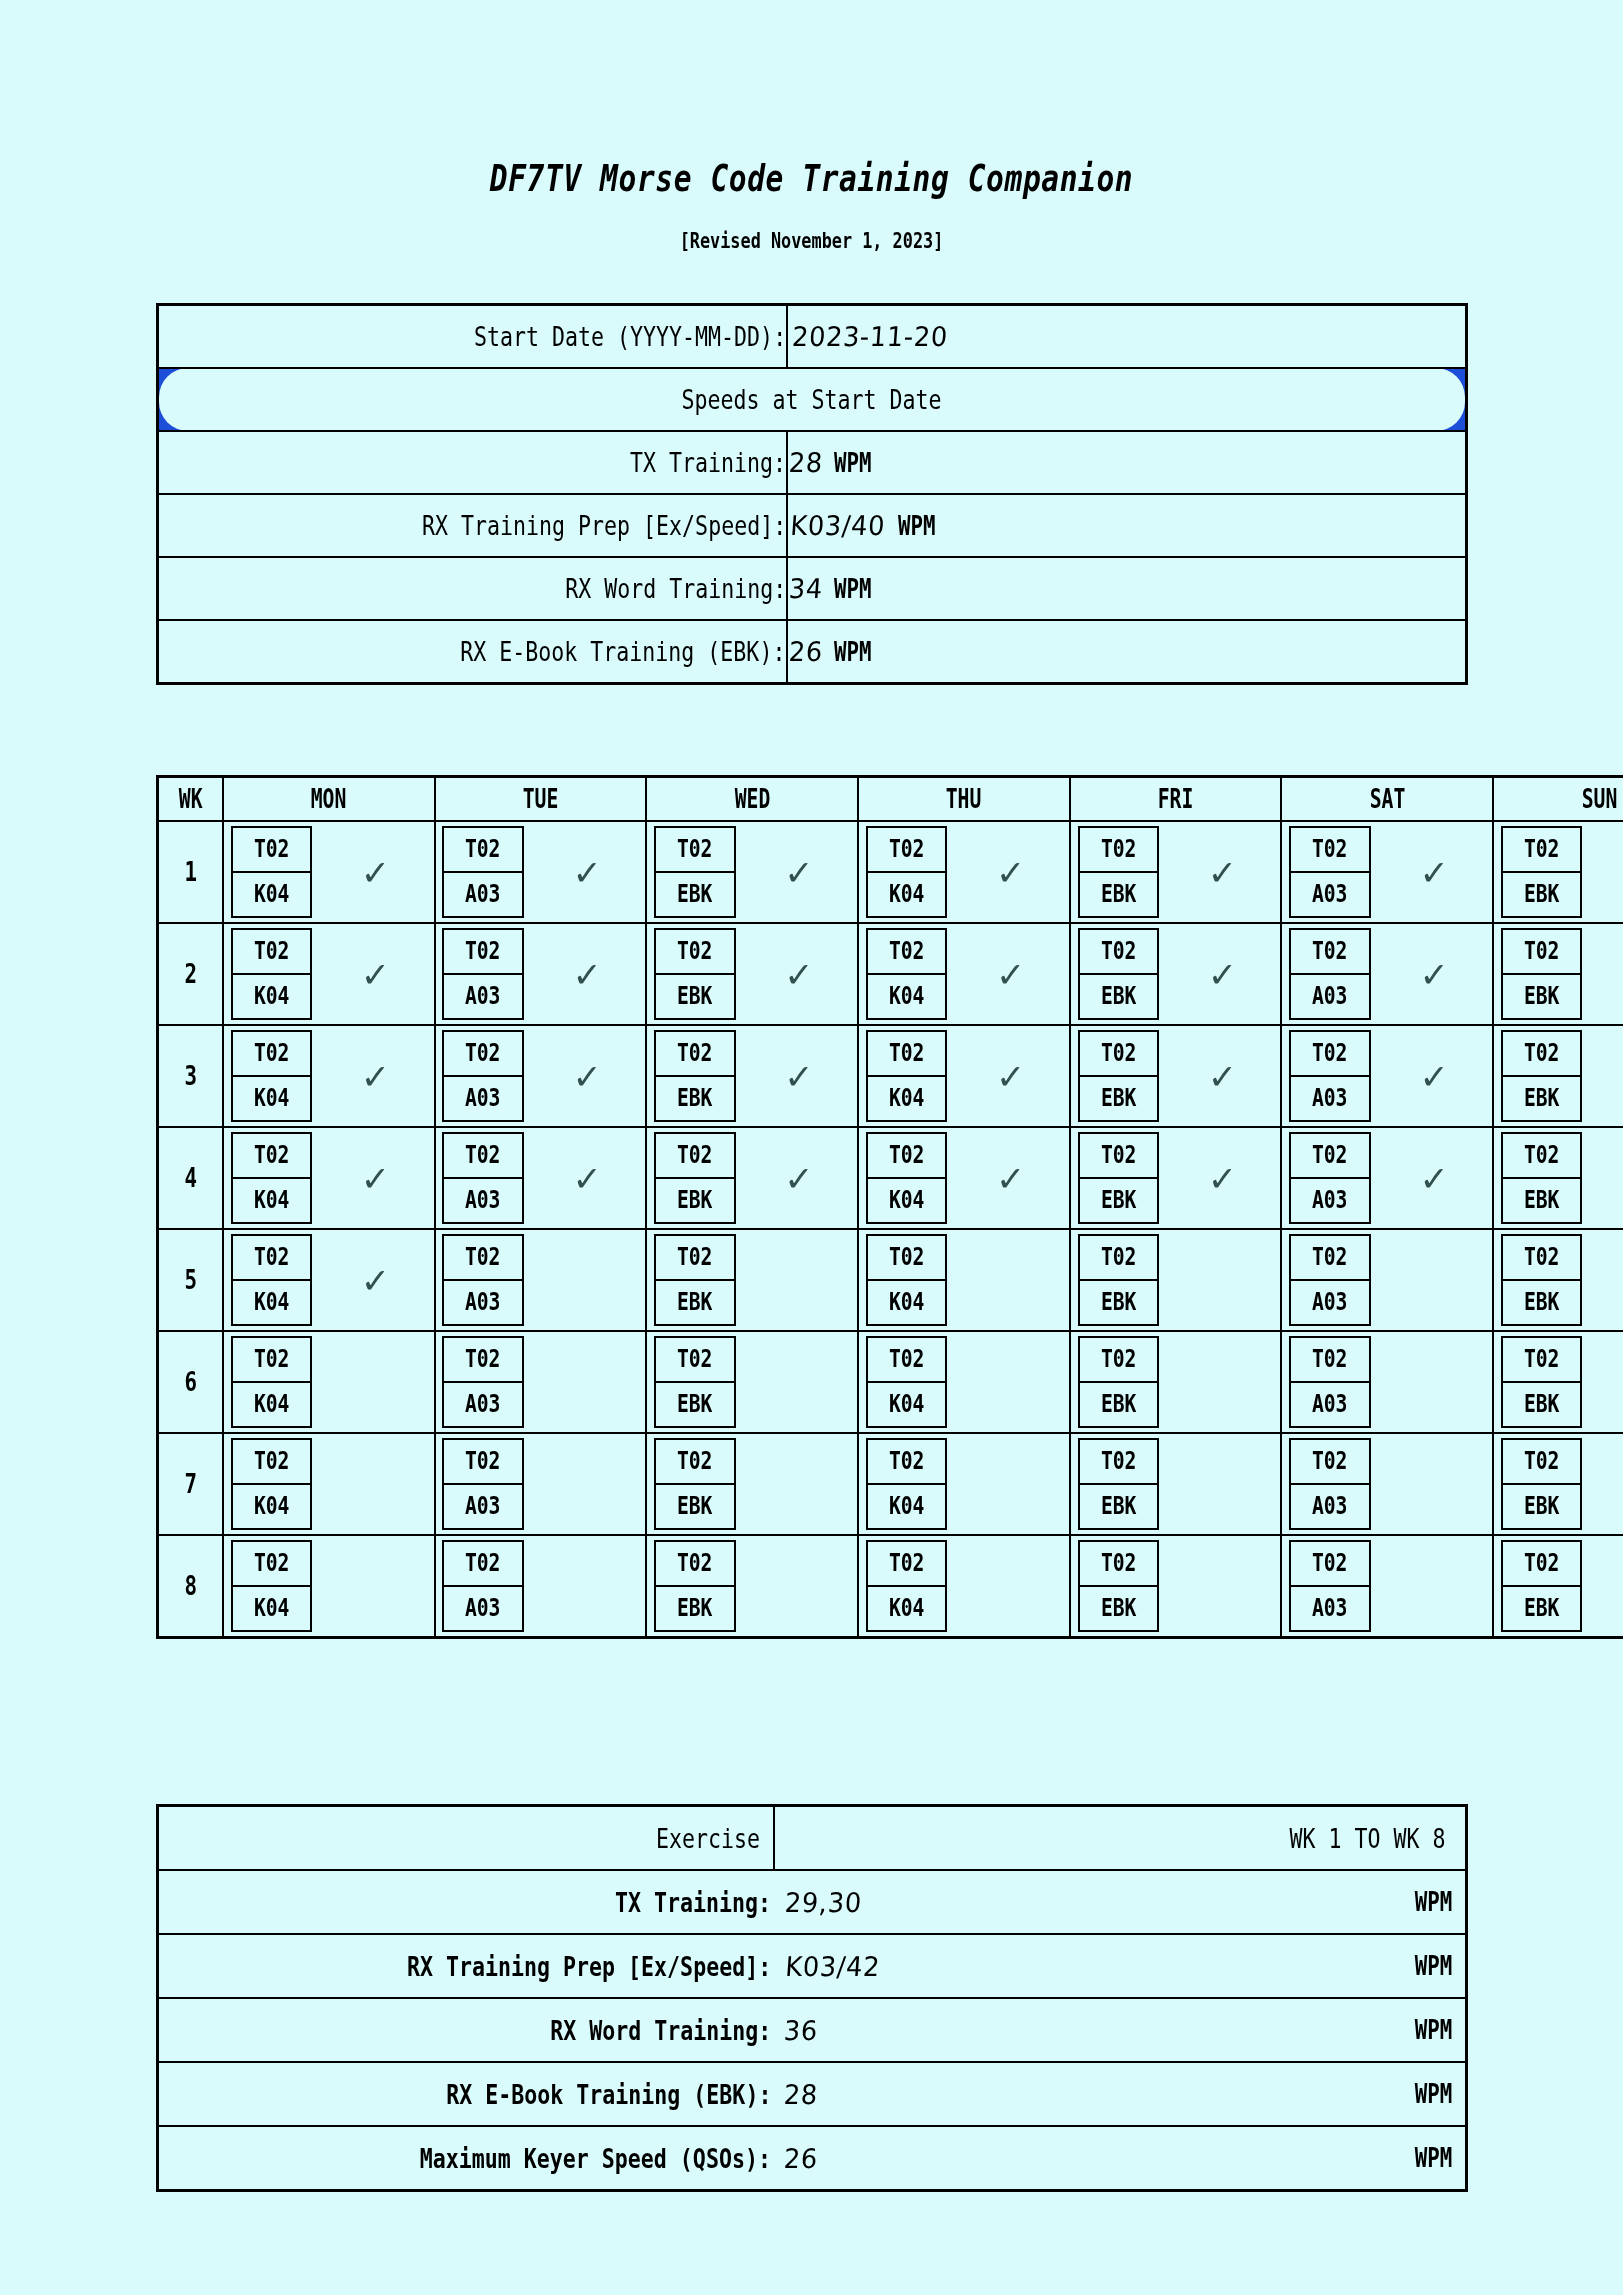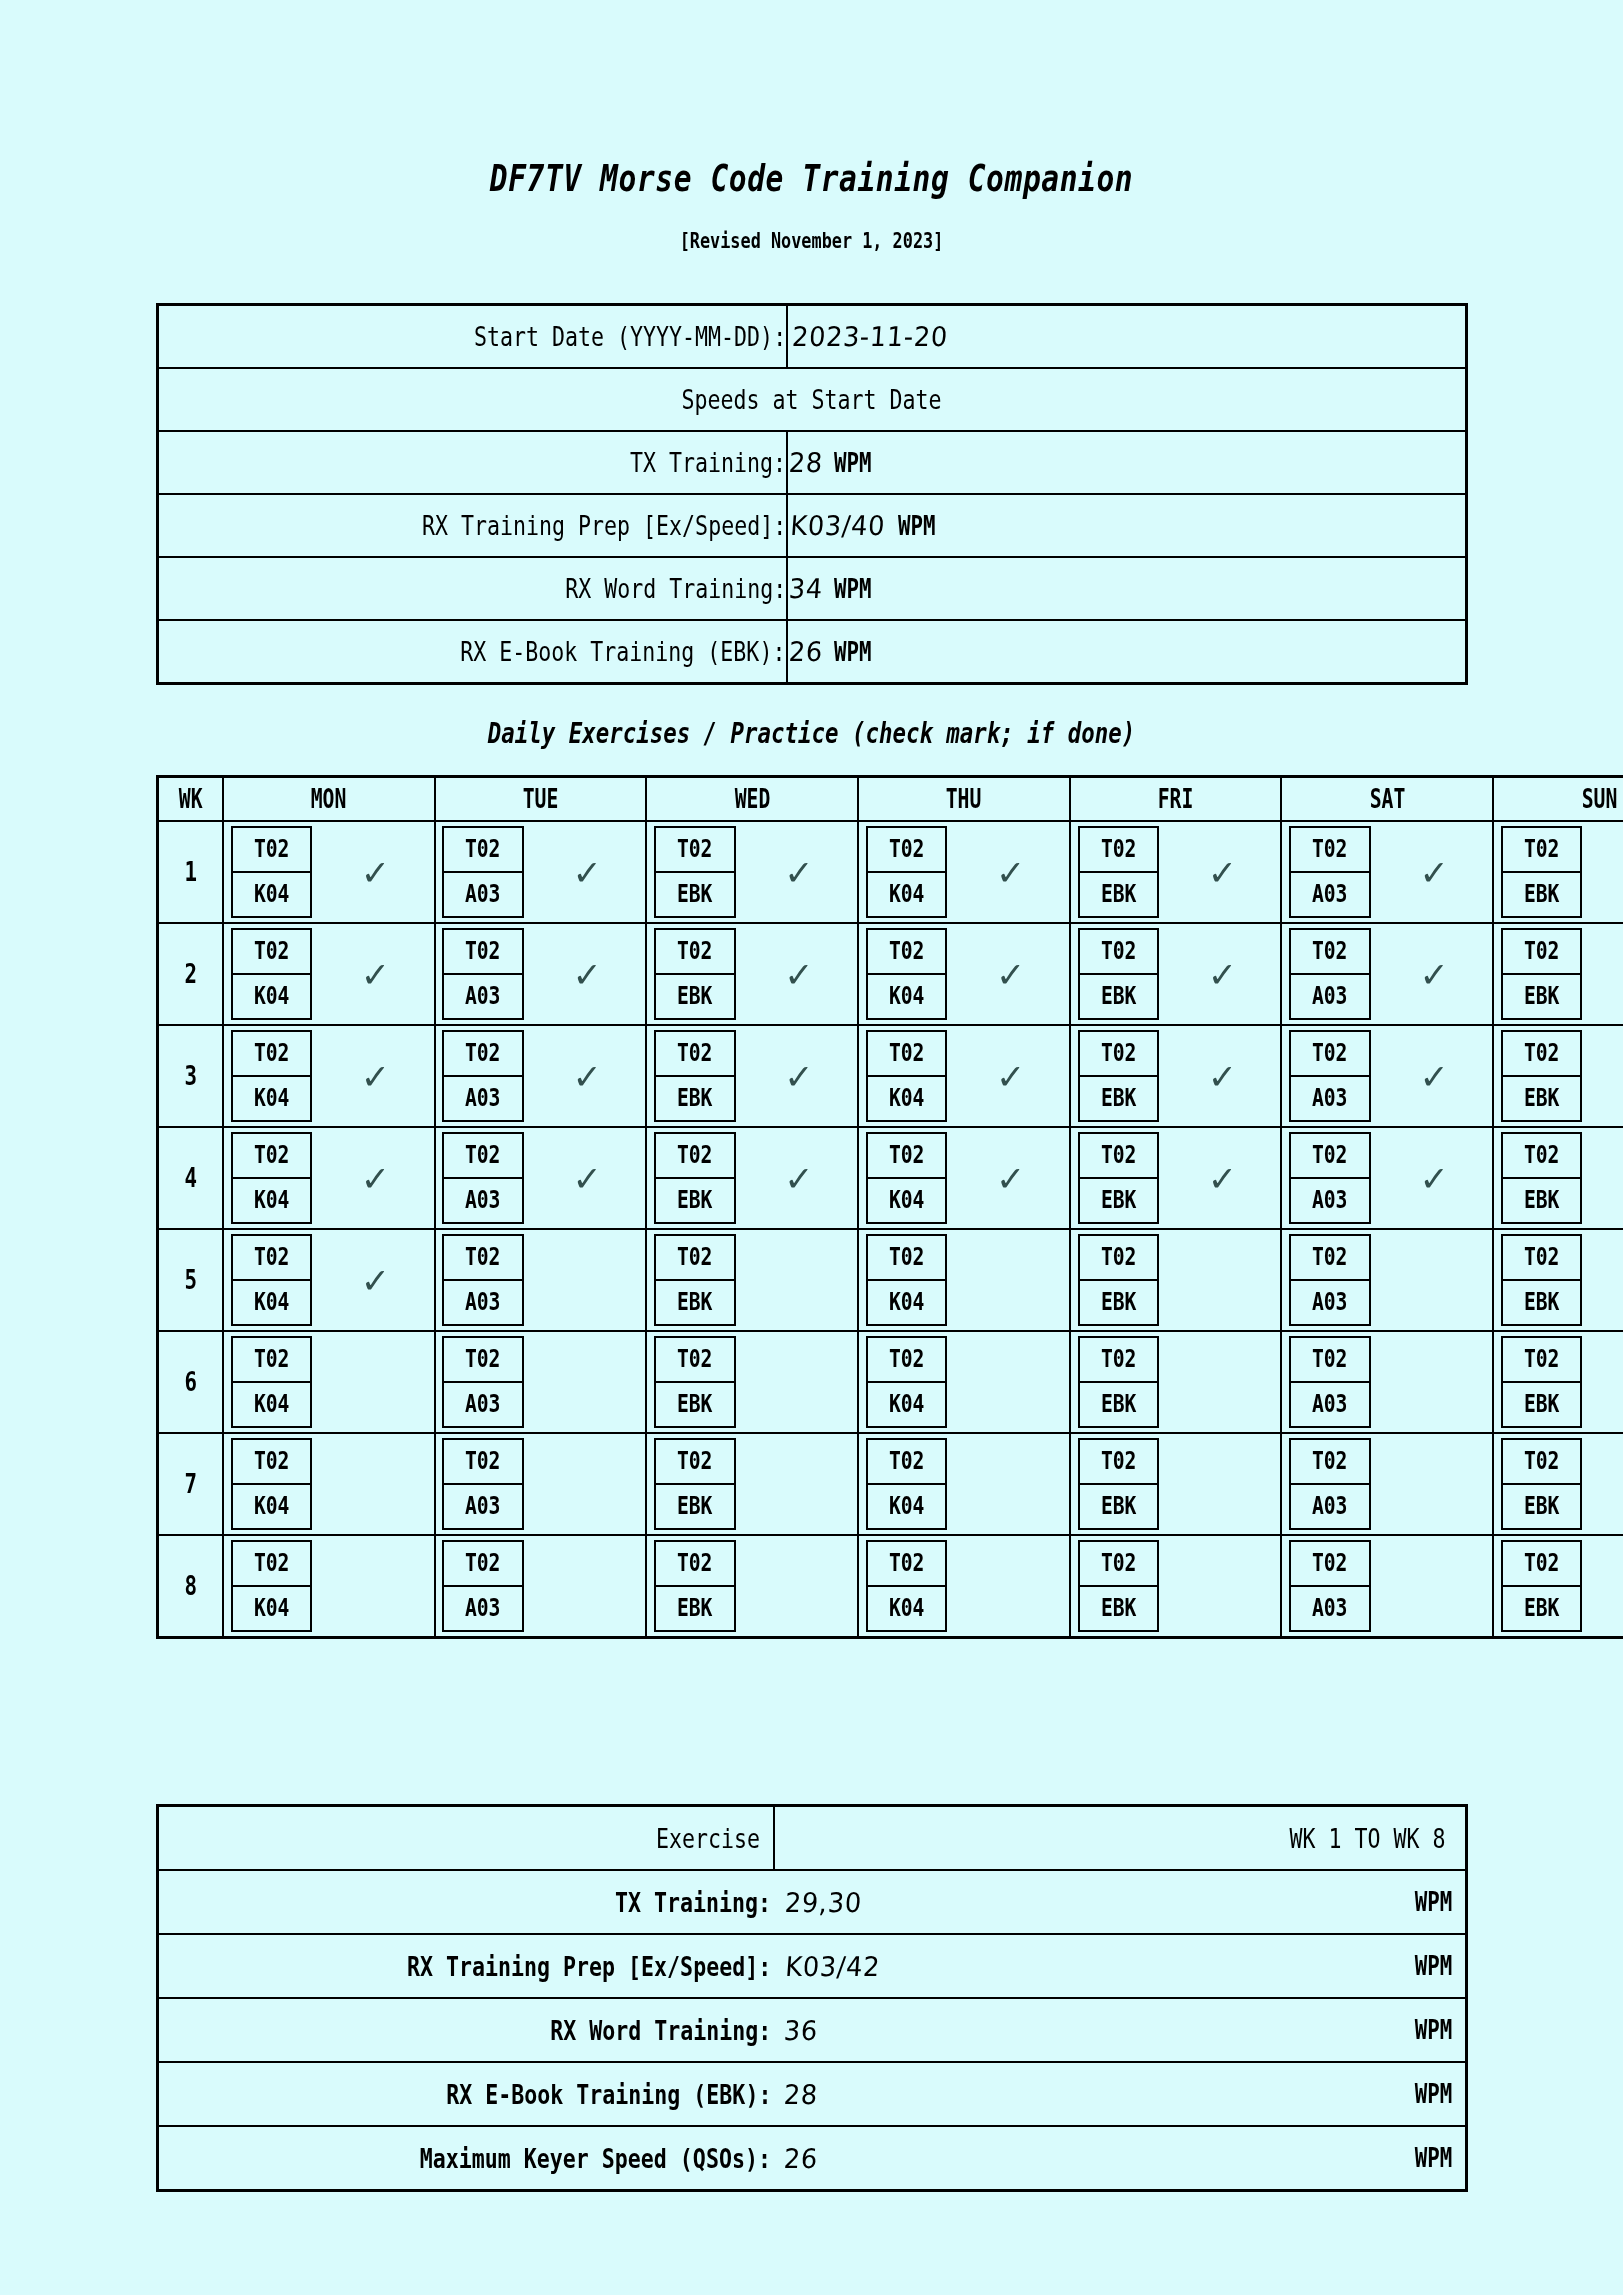--- a/index.html
+++ b/index.html
@@ -276,21 +276,21 @@
   <div class="doc-subtitle">[Revised November 1, 2023]</div>
 
   <div class="frame" id="settings-frame">
     <table class="tbl">
       <tbody>
           <tr class="set-row">
         <td class="set-label" style="width:48%;border-top:none;border-left:none;"><span>Start Date (YYYY-MM-DD):</span></td>
         <td class="set-value" style="border-top:none;border-right:none;"><span class="hw">2023-11-20</span></td>
       </tr>
       <tr class="span-row">
-        <td colspan="2" style="border-left:none;border-right:none;"><span>Speeds at Start Date</span></td>
+        <td colspan="2" style="border-left:none;border-right:none;border-radius:29px;"><span>Speeds at Start Date</span></td>
       </tr>
       <tr class="set-row">
         <td class="set-label" style="border-left:none;"><span>TX Training:</span></td>
         <td class="set-value" style="border-right:none;"><span class="hw">28</span> <span class="unit">WPM</span></td>
       </tr>
       <tr class="set-row">
         <td class="set-label" style="border-left:none;"><span>RX Training Prep [Ex/Speed]:</span></td>
         <td class="set-value" style="border-right:none;"><span class="hw">K03/40</span> <span class="unit">WPM</span></td>
       </tr>
       <tr class="set-row">
@@ -298,23 +298,20 @@
         <td class="set-value" style="border-right:none;"><span class="hw">34</span> <span class="unit">WPM</span></td>
       </tr>
       <tr class="set-row">
         <td class="set-label" style="border-left:none;border-bottom:none;"><span>RX E-Book Training (EBK):</span></td>
         <td class="set-value" style="border-right:none;border-bottom:none;"><span class="hw">26</span> <span class="unit">WPM</span></td>
       </tr>
     </tbody>
       </table>
   </div>
 
-  <div id="grid-title-wrap">
-    <div class="section-title">Daily Exercises / Practice (check mark; if done)</div>
-  </div>
 
   <div class="frame" id="grid-frame">
     <table class="grid">
       <colgroup>
         <col style="width:54px">
         <col style="width:80px">
           <col style="width:99px">
         <col style="width:80px">
           <col style="width:99px">
         <col style="width:80px">

